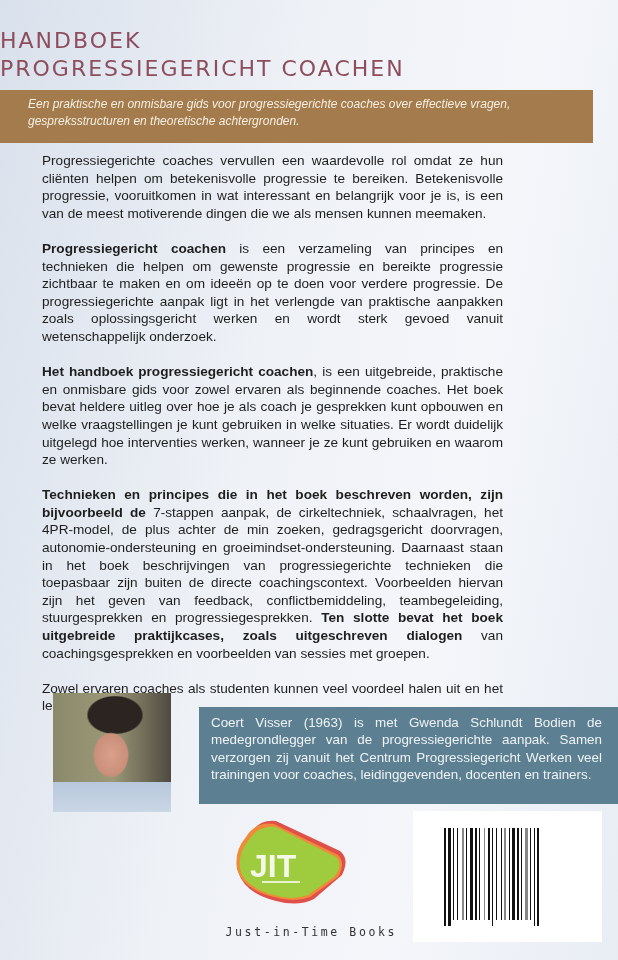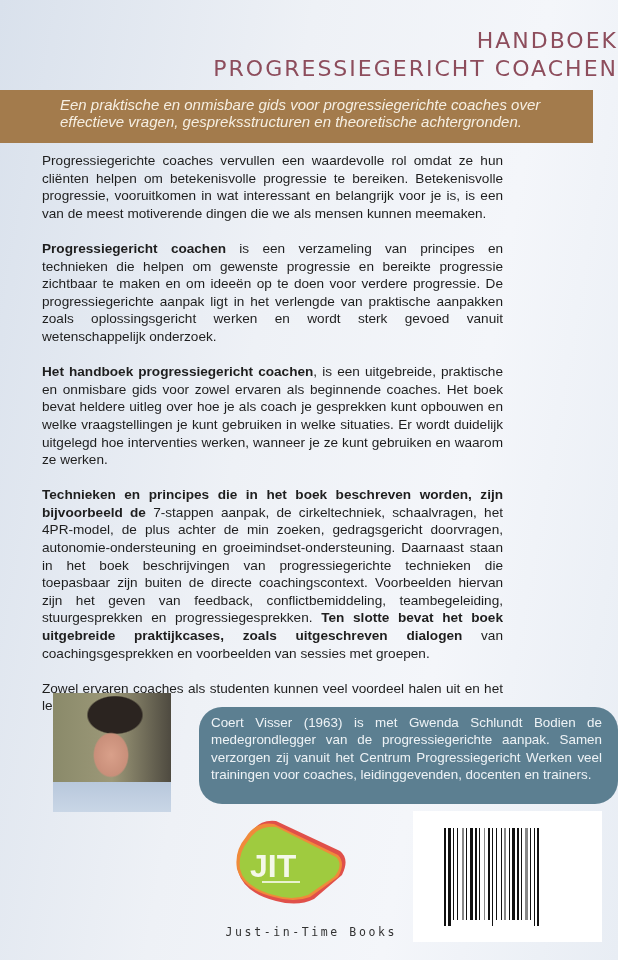--- a/index.html
+++ b/index.html
@@ -2,49 +2,49 @@
 <html><head>
 <meta charset="utf-8">
 <style>
   html, body { margin: 0; padding: 0; }
   body {
     width: 618px; height: 960px; overflow: hidden; position: relative;
     background: linear-gradient(100deg, #d9e1ec 0%, #eef1f6 40%, #f4f6fa 70%, #e8edf4 100%);
     font-family: "Liberation Sans", sans-serif;
   }
   .title {
-    position: absolute; left: 0; width: 618px; text-align: right;
+    position: absolute; left: 0; width: 618px; text-align: left;
     color: #8d4d5c; font-family: "DejaVu Sans", sans-serif; font-weight: normal;
     letter-spacing: 2px; margin: 0;
   }
   .title.l1 { top: 28px; font-size: 22px; }
   .title.l2 { top: 56px; font-size: 22px; }
   .banner {
     position: absolute; left: 0; top: 90px; width: 593px; height: 53px;
-    background: #a37b4c; box-sizing: border-box; padding: 6px 0 0 60px;
-    color: #f6efe2; font-style: italic; font-size: 15px; line-height: 17px;
+    background: #a37b4c; box-sizing: border-box; padding: 6px 0 0 28px;
+    color: #f6efe2; font-style: italic; font-size: 12px; line-height: 17px;
   }
   .body {
     position: absolute; left: 42px; top: 152px; width: 461px;
     color: #1e1e1e; font-size: 13.6px; line-height: 17.6px; text-align: justify;
   }
   .body p { margin: 0 0 17.6px 0; }
   .body b { font-weight: bold; }
   .photo {
     position: absolute; left: 53px; top: 693px; width: 118px; height: 119px;
     background:
       radial-gradient(ellipse 30px 38px at 58px 62px, #d9a08a 0%, #c98f7a 55%, transparent 60%),
       radial-gradient(ellipse 38px 26px at 62px 22px, #2b2420 0%, #2b2420 70%, transparent 75%),
       linear-gradient(180deg, transparent 0%, transparent 75%, #b8c8dc 75%, #c9d6e6 100%),
       linear-gradient(90deg, #8a8a6a 0%, #9c9878 50%, #4e4a40 100%);
   }
   .author-box {
     position: absolute; left: 199px; top: 707px; width: 419px; height: 97px;
     background: #5c7f91; box-sizing: border-box; padding: 7px 16px 0 12px;
-    color: #eef3f6; font-size: 13.4px; line-height: 17.3px; text-align: justify; border-radius: 23px;
+    color: #eef3f6; font-size: 13.4px; line-height: 17.3px; text-align: justify;
   }
   .logo { position: absolute; left: 228px; top: 817px; width: 125px; height: 90px; }
   .publisher {
     position: absolute; left: 197px; top: 925px; width: 200px;
     font-family: "DejaVu Sans Mono", monospace; font-size: 11.5px; letter-spacing: 2.6px;
     color: #333; text-align: right; white-space: nowrap;
   }
   .barcode-box {
     position: absolute; left: 413px; top: 811px; width: 189px; height: 131px;
     background: #ffffff;

